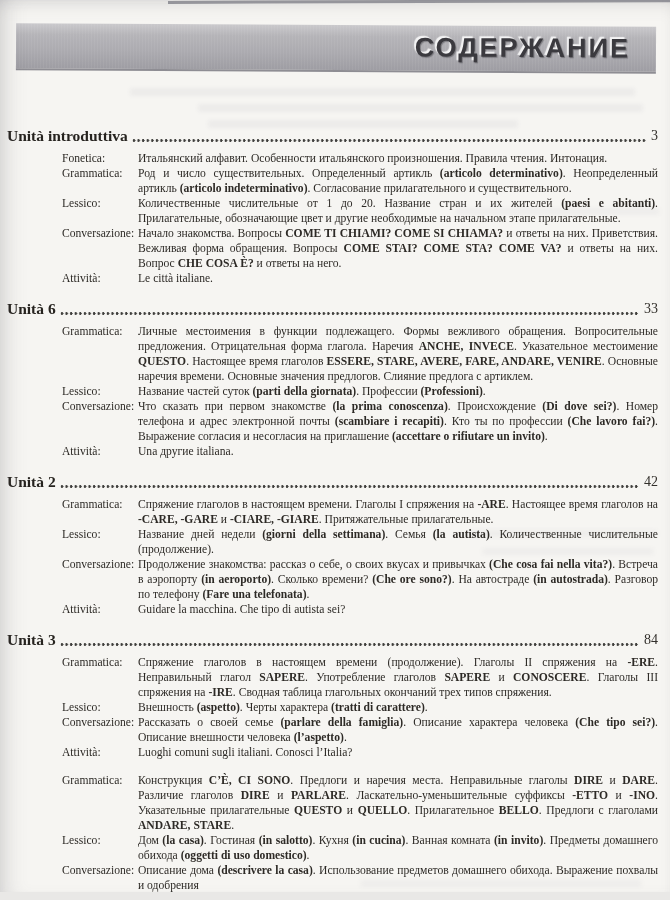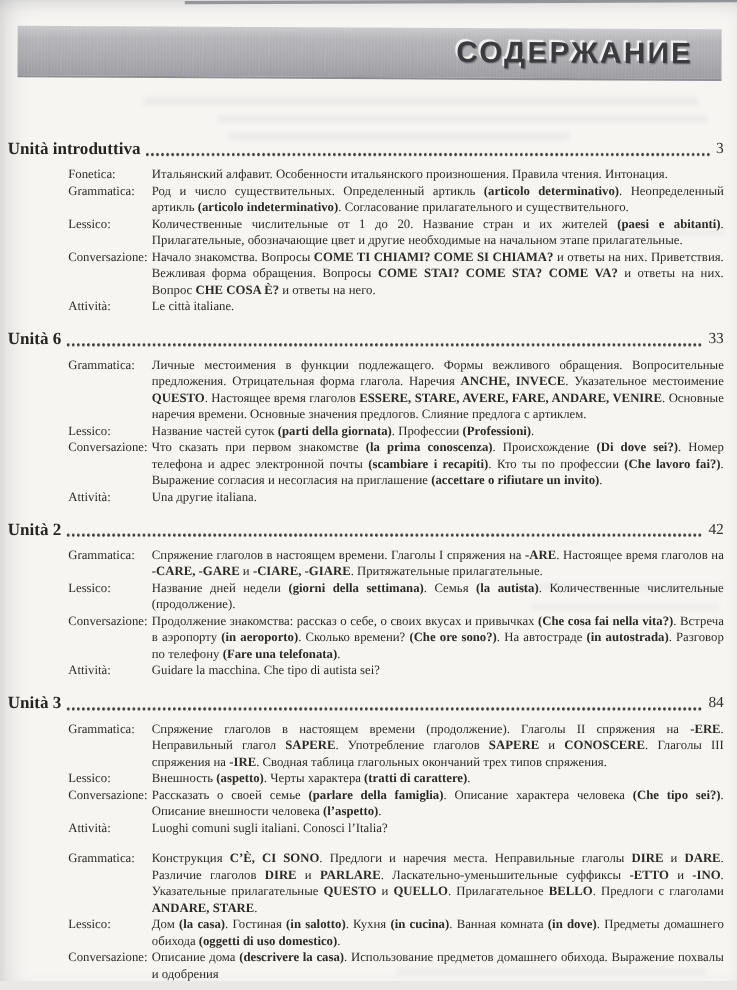--- a/index.html
+++ b/index.html
@@ -203,21 +203,21 @@
       </section>
       <section class="unit">
         <div class="row">
           <span class="row-indent"></span>
           <span class="row-label">Grammatica:</span>
           <span class="row-text"><span>Конструкция </span><span class="b">C’È, CI SONO</span><span>. Предлоги и наречия места. Неправильные глаголы </span><span class="b">DIRE</span><span> и </span><span class="b">DARE</span><span>. Различие глаголов </span><span class="b">DIRE</span><span> и </span><span class="b">PARLARE</span><span>. Ласкательно-уменьшительные суффиксы </span><span class="b">-ETTO</span><span> и </span><span class="b">-INO</span><span>. Указательные прилагательные </span><span class="b">QUESTO</span><span> и </span><span class="b">QUELLO</span><span>. Прилагательное </span><span class="b">BELLO</span><span>. Предлоги с глаголами </span><span class="b">ANDARE, STARE</span><span>.</span></span>
         </div>
         <div class="row">
           <span class="row-indent"></span>
           <span class="row-label">Lessico:</span>
-          <span class="row-text"><span>Дом </span><span class="b">(la casa)</span><span>. Гостиная </span><span class="b">(in salotto)</span><span>. Кухня </span><span class="b">(in cucina)</span><span>. Ванная комната </span><span class="b">(in dove)</span><span>. Предметы домашнего обихода </span><span class="b">(oggetti di uso domestico)</span><span>.</span></span>
+          <span class="row-text"><span>Дом </span><span class="b">(la casa)</span><span>. Гостиная </span><span class="b">(in salotto)</span><span>. Кухня </span><span class="b">(in cucina)</span><span>. Ванная комната </span><span class="b">(in invito)</span><span>. Предметы домашнего обихода </span><span class="b">(oggetti di uso domestico)</span><span>.</span></span>
         </div>
         <div class="row">
           <span class="row-indent"></span>
           <span class="row-label">Conversazione:</span>
           <span class="row-text"><span>Описание дома </span><span class="b">(descrivere la casa)</span><span>. Использование предметов домашнего обихода. Выражение похвалы и одобрения </span></span>
         </div>
       </section>
     </main>
 </div>
 

